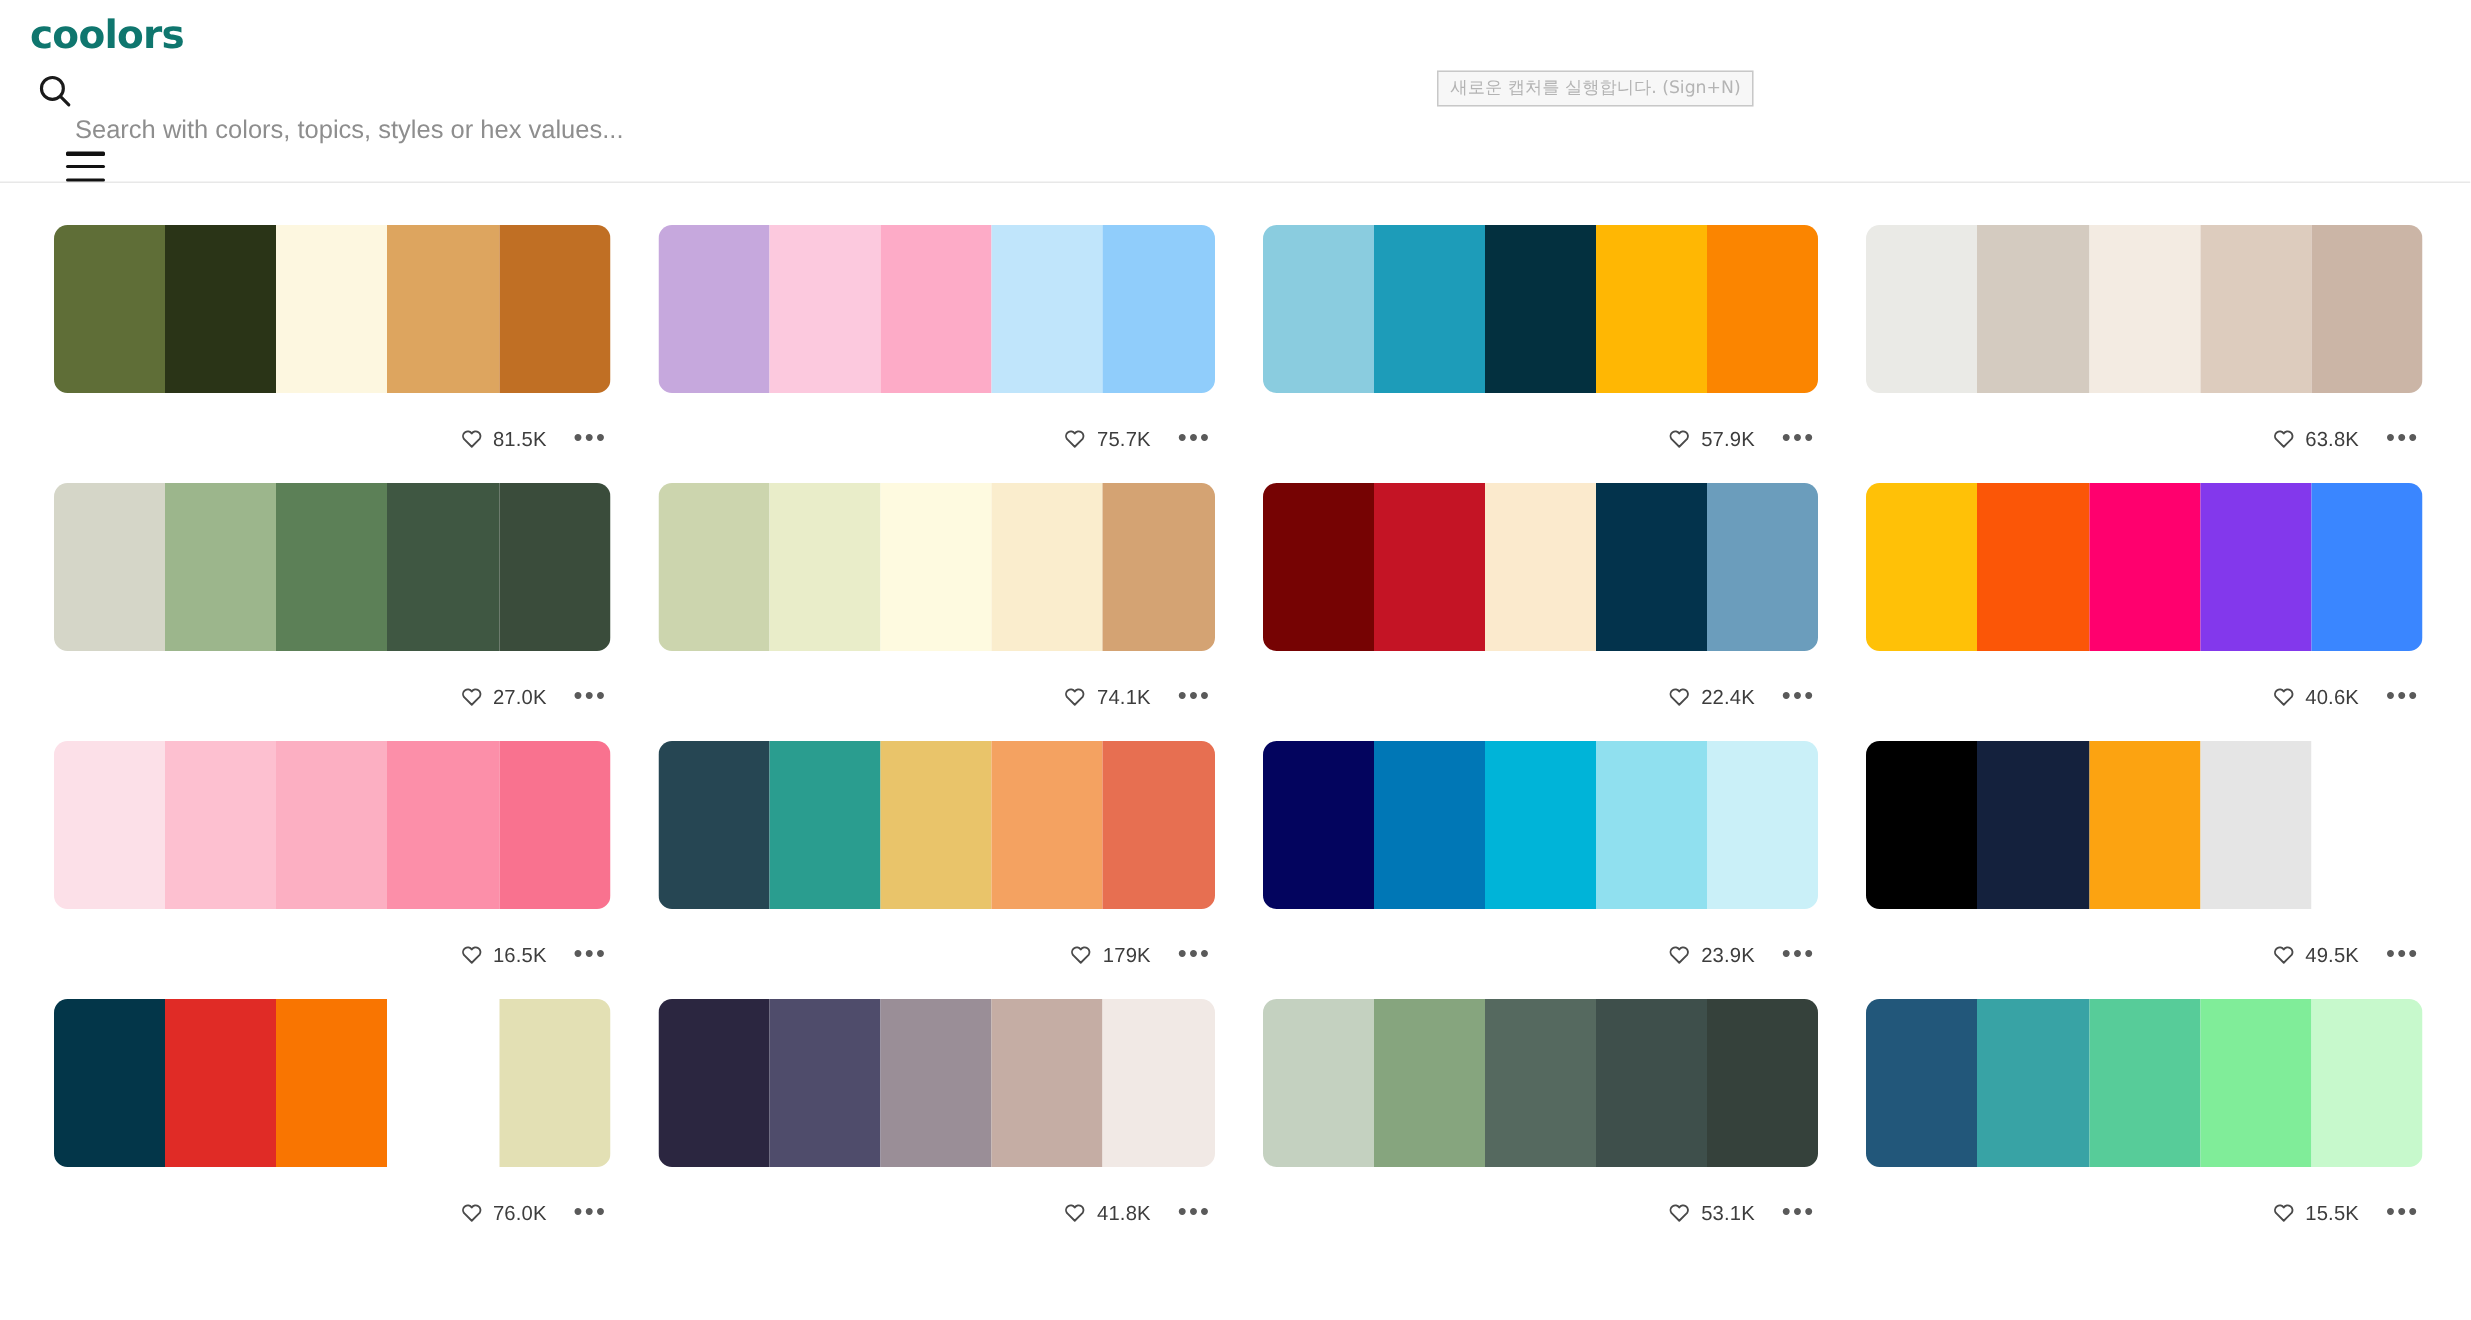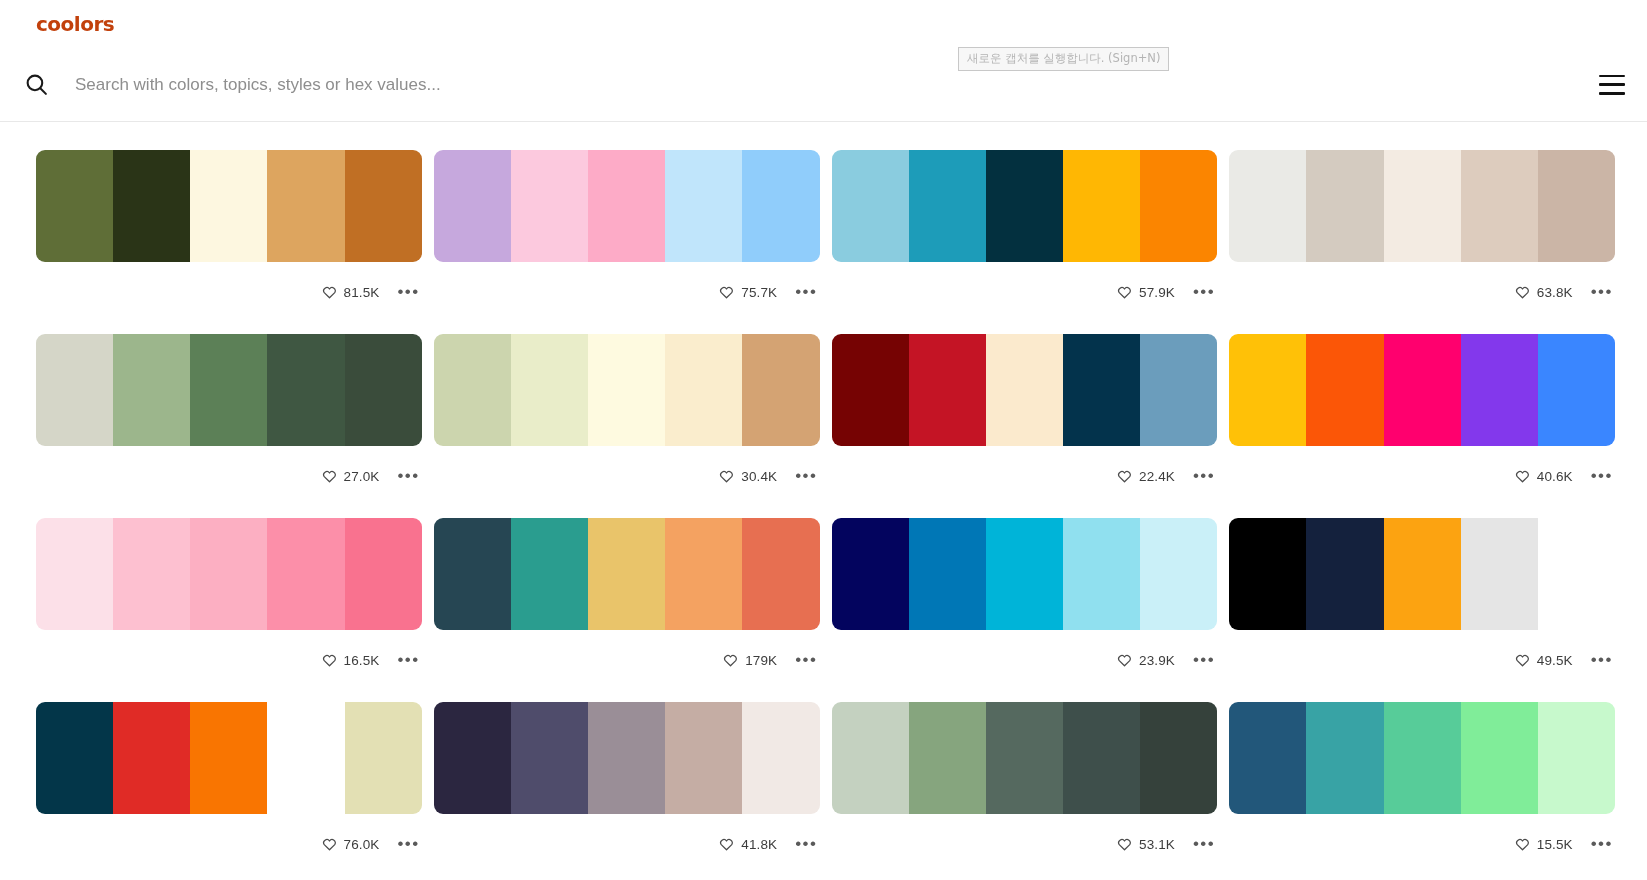--- a/index.html
+++ b/index.html
@@ -13,25 +13,25 @@
 
   
   .topbar {
     height: 48px;
     display: flex;
     align-items: center;
     padding: 0 20px 0 20px;
     position: relative;
   }
   .logo {
-    font-size: 20px;
+    font-size: 26px;
     font-weight: 700;
-    color: #c2410c;
+    color: #0f766e;
     letter-spacing: -0.5px;
-    margin-left: 16px;
+    margin-left: 0px;
     font-family: "DejaVu Sans", sans-serif;
   }
   .topbar-right {
     margin-left: auto;
     display: flex;
     align-items: center;
     gap: 0px;
   }
   .nav-link {
     font-size: 15px;
@@ -79,22 +79,22 @@
     white-space: nowrap;
     font-family: "DejaVu Sans", sans-serif;
     z-index: 50;
   }
 
   
   .searchbar {
     height: 74px;
     border-bottom: 1px solid #e8e8e8;
     display: flex;
-    align-items: center;
     padding: 0 22px 0 24px;
+    flex-direction: column;
   }
   .search-icon { flex: 0 0 auto; display: flex; align-items: center; }
   .search-input {
     flex: 1;
     border: none;
     outline: none;
     font-size: 17px;
     color: #333;
     margin-left: 26px;
     font-family: "Liberation Sans", sans-serif;
@@ -119,21 +119,20 @@
     border-radius: 1px;
   }
 
   
   .grid {
     padding: 28px 32px 0 36px;
     display: grid;
     grid-template-columns: repeat(4, 1fr);
     column-gap: 32px;
     row-gap: 0px;
-    gap: 12px;
   }
   .card { width: 100%; }
   .swatches {
     display: flex;
     height: 112px;
     border-radius: 9px;
     overflow: hidden;
   }
   .swatch { flex: 1 1 20%; height: 100%; }
   .card-meta {
@@ -290,21 +289,21 @@
         <div class="swatch" style="background: rgb(254, 250, 224);"></div>
         <div class="swatch" style="background: rgb(250, 237, 205);"></div>
         <div class="swatch" style="background: rgb(212, 163, 115);"></div>
       </div>
       <div class="card-meta">
         <span class="heart">
           <svg width="15" height="14" viewBox="0 0 24 22" fill="none" stroke="#4a4a4a" stroke-width="2">
             <path d="M12 20.3 3.6 12A5.1 5.1 0 1 1 12 6.2 5.1 5.1 0 1 1 20.4 12Z" stroke-linejoin="round"></path>
           </svg>
         </span>
-        <span class="likes">30.4K</span>
+        <span class="likes">74.1K</span>
         <span class="dots">•••</span>
       </div>
     </div>
     <div class="card">
       <div class="swatches">
         <div class="swatch" style="background: rgb(118, 3, 3);"></div>
         <div class="swatch" style="background: rgb(196, 20, 37);"></div>
         <div class="swatch" style="background: rgb(251, 234, 205);"></div>
         <div class="swatch" style="background: rgb(3, 51, 76);"></div>
         <div class="swatch" style="background: rgb(107, 157, 188);"></div>

